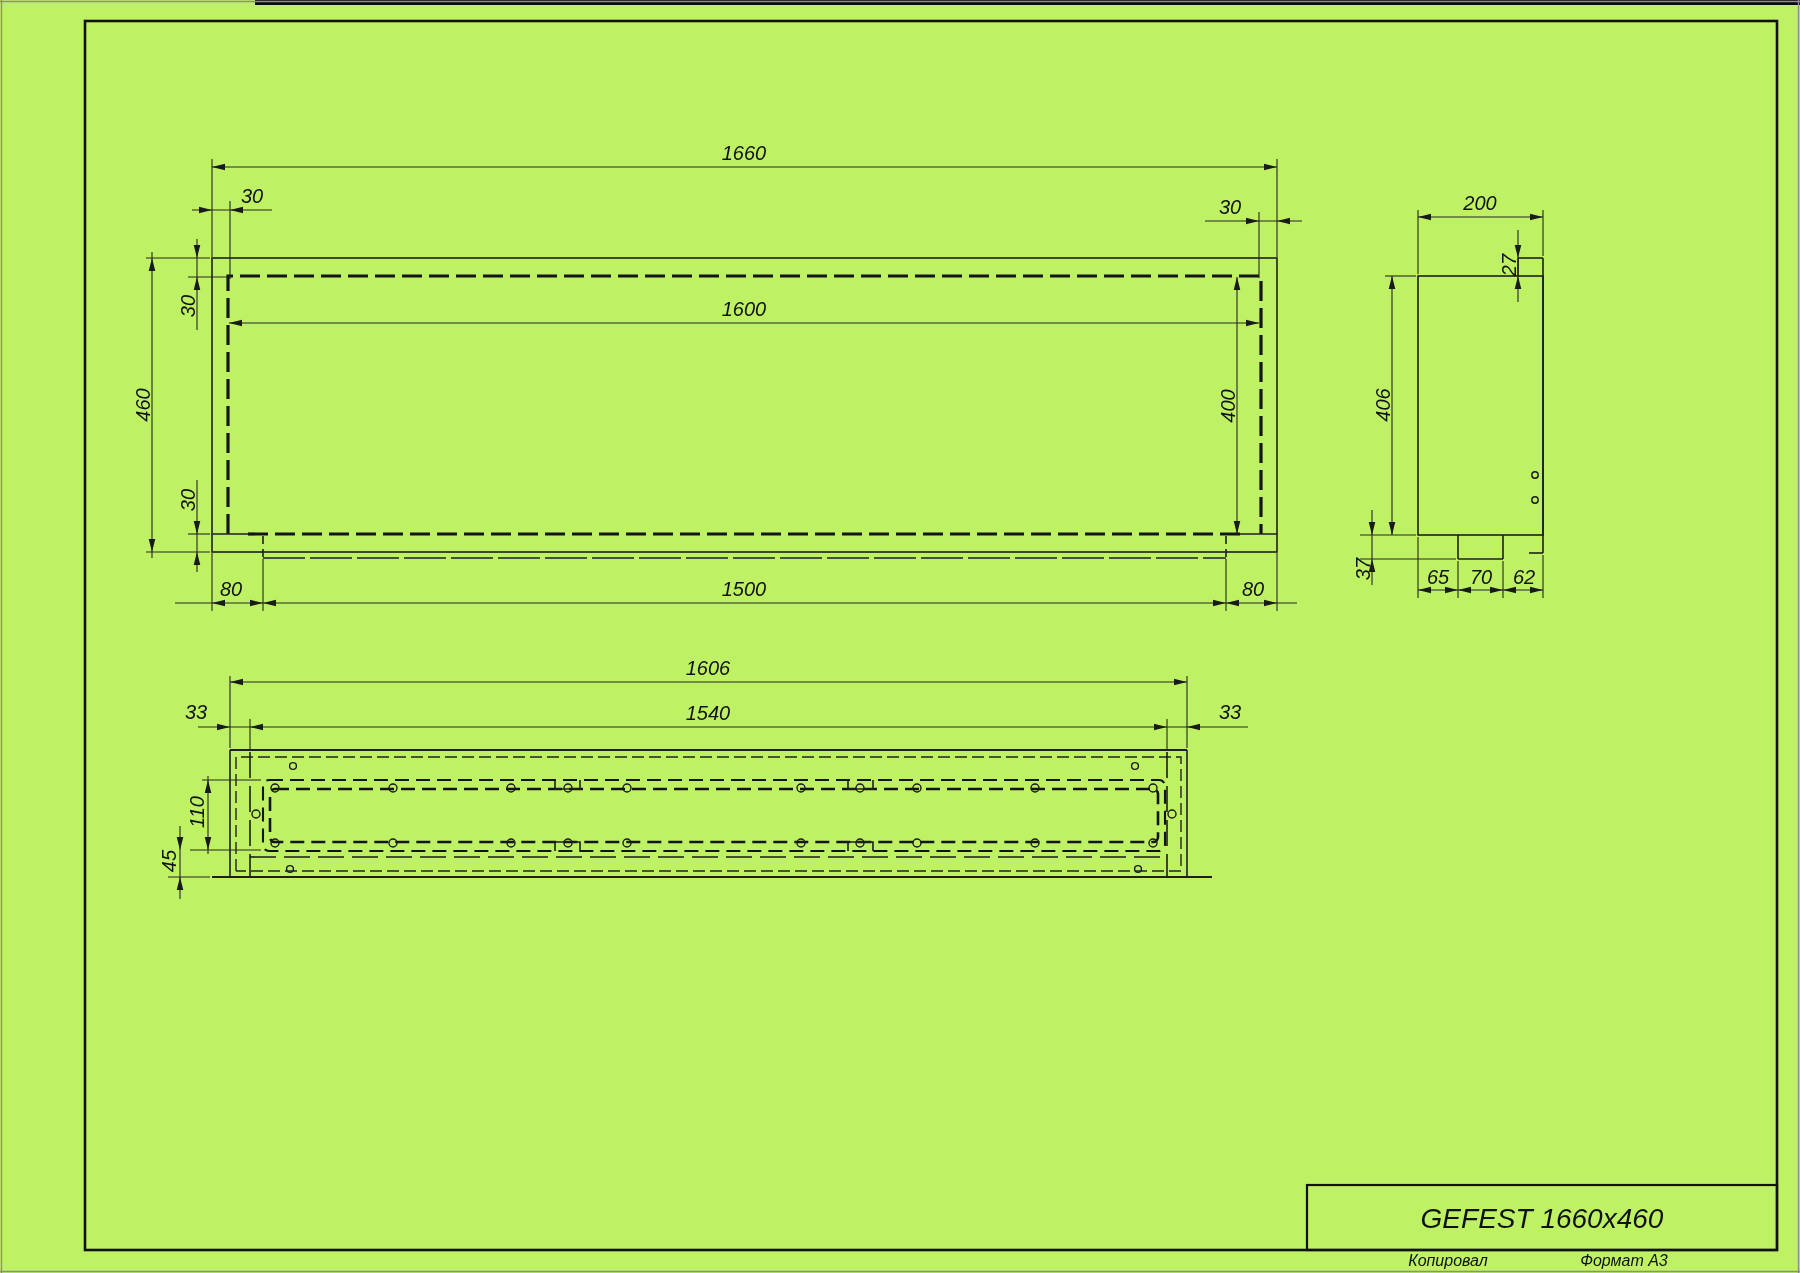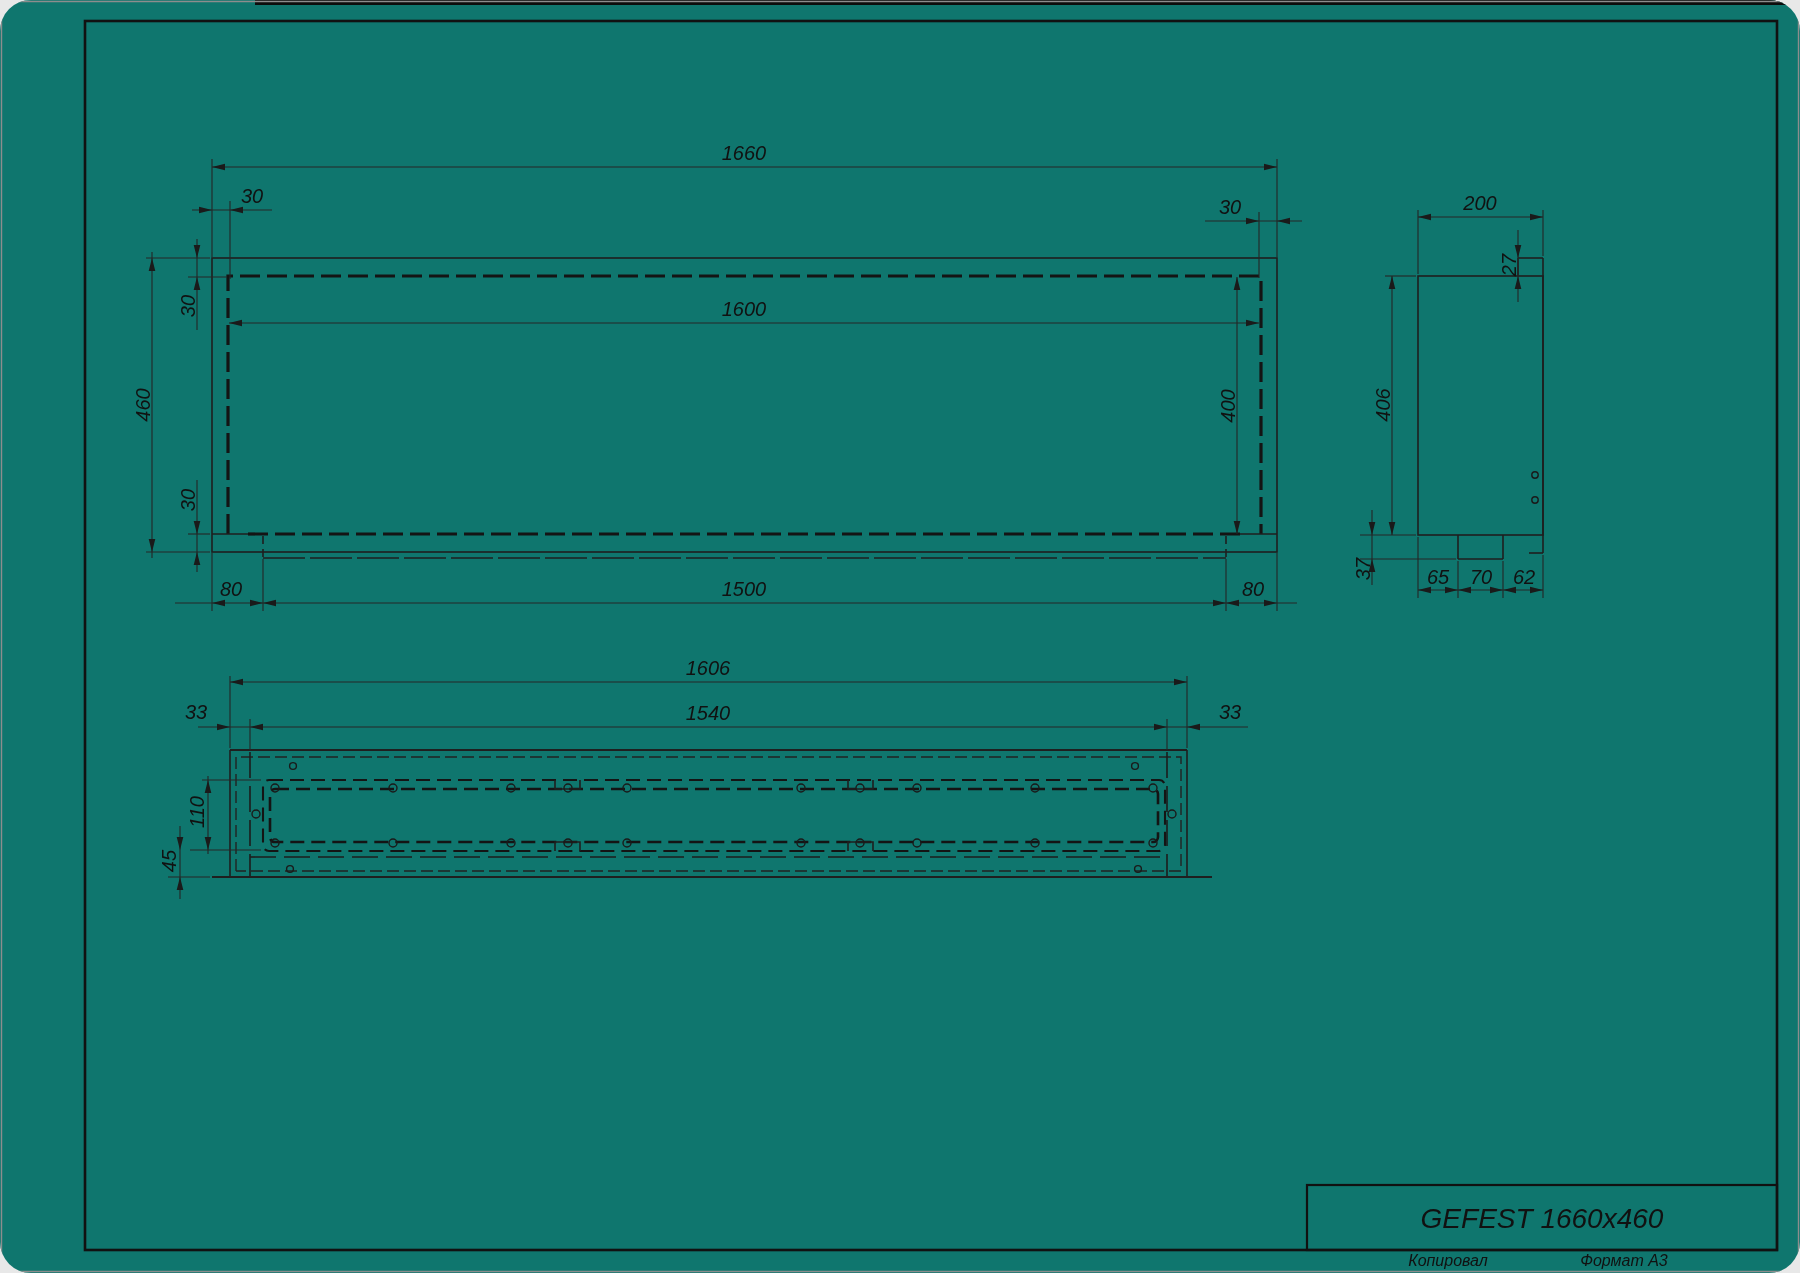--- a/index.html
+++ b/index.html
@@ -1,16 +1,16 @@
 <!DOCTYPE html>
 <html><head>
 <meta charset="utf-8">
 <style>
   html,body{margin:0;padding:0;background:#e8e8e8;}
-  .sheet{position:relative;width:1800px;height:1273px;background:#0f766e;overflow:hidden;border-radius:31px;}
+  .sheet{position:relative;width:1800px;height:1273px;background:#bef264;overflow:hidden;}
   svg{display:block;}
   
   .thin{stroke:#1f1f1f;stroke-width:1.6;fill:none;}
   .thin2{stroke:#1f1f1f;stroke-width:2.1;fill:none;}
   .thickdash{stroke:#141414;stroke-width:3.2;fill:none;stroke-dasharray:20 7;}
   .tinydash{stroke:#1f1f1f;stroke-width:1.6;fill:none;stroke-dasharray:8 5;}
   .longsolid{stroke:#1f1f1f;stroke-width:1.6;fill:none;stroke-dasharray:42 5;}
   .insetdash{stroke:#222;stroke-width:1.4;fill:none;stroke-dasharray:12 5;}
   .walldash{stroke:#1c1c1c;stroke-width:1.6;fill:none;stroke-dasharray:26 8;}
   .slotdash{stroke:#141414;stroke-width:2.1;fill:none;stroke-dasharray:14 7;}

